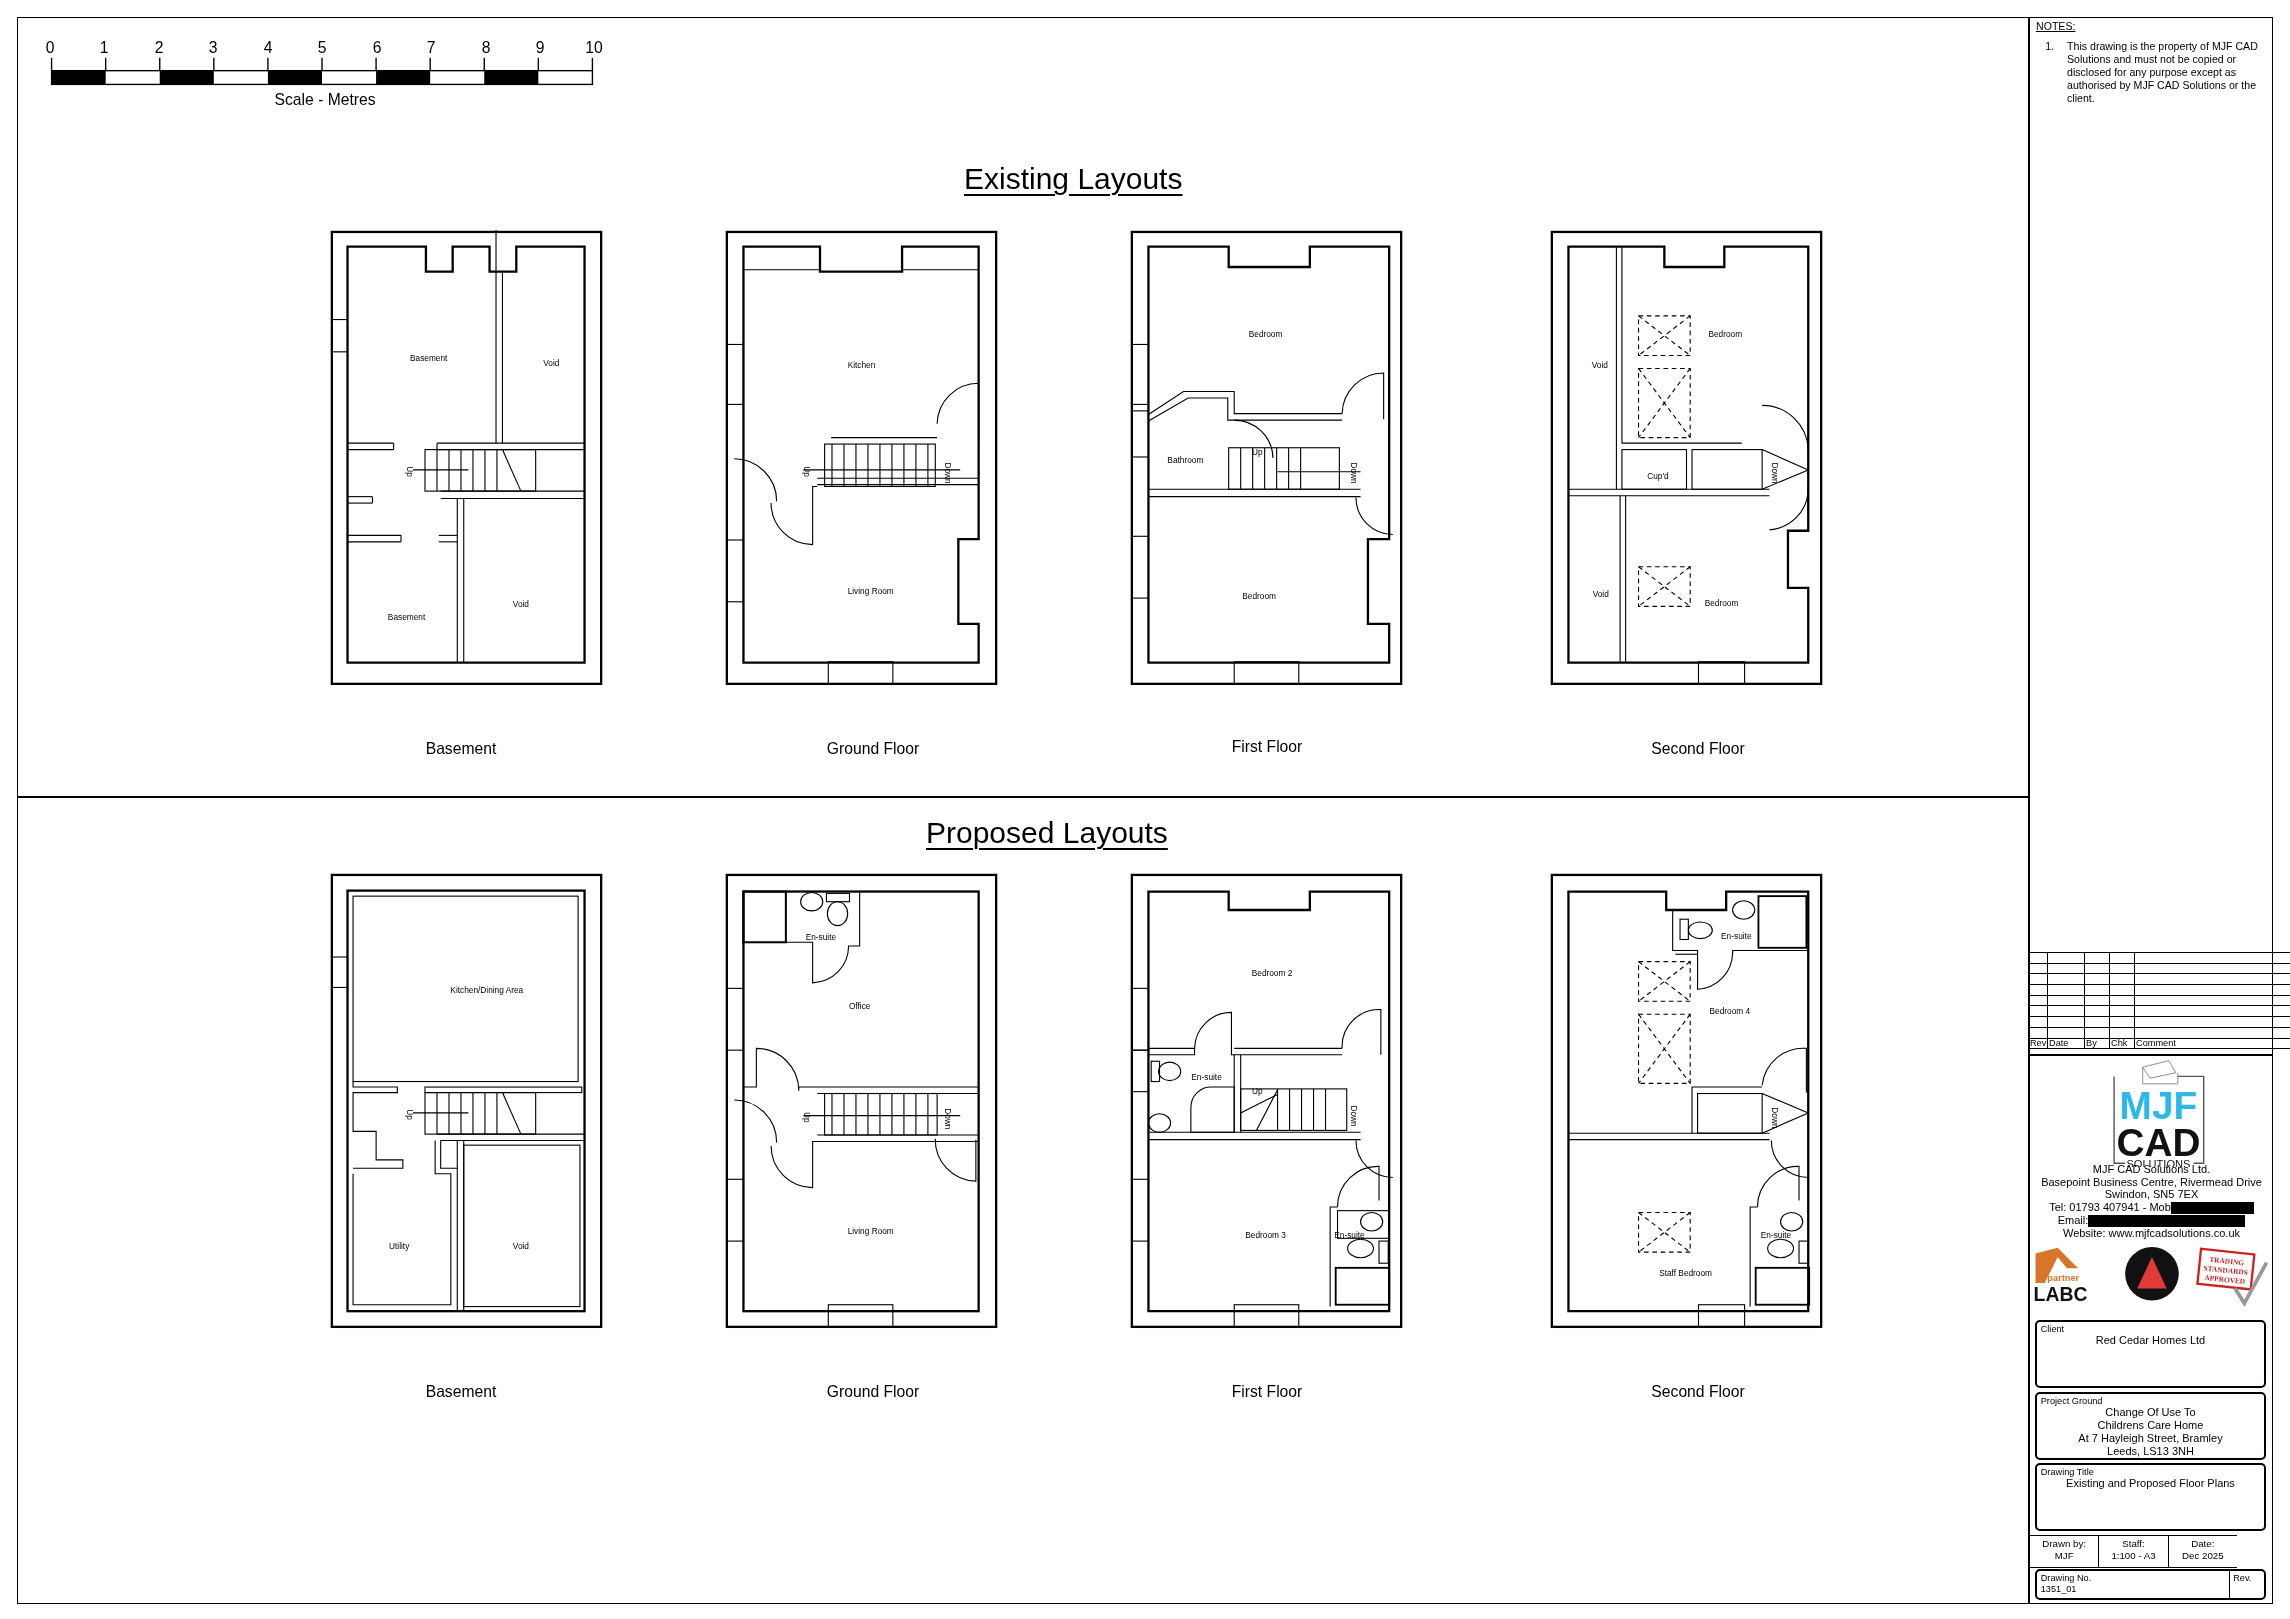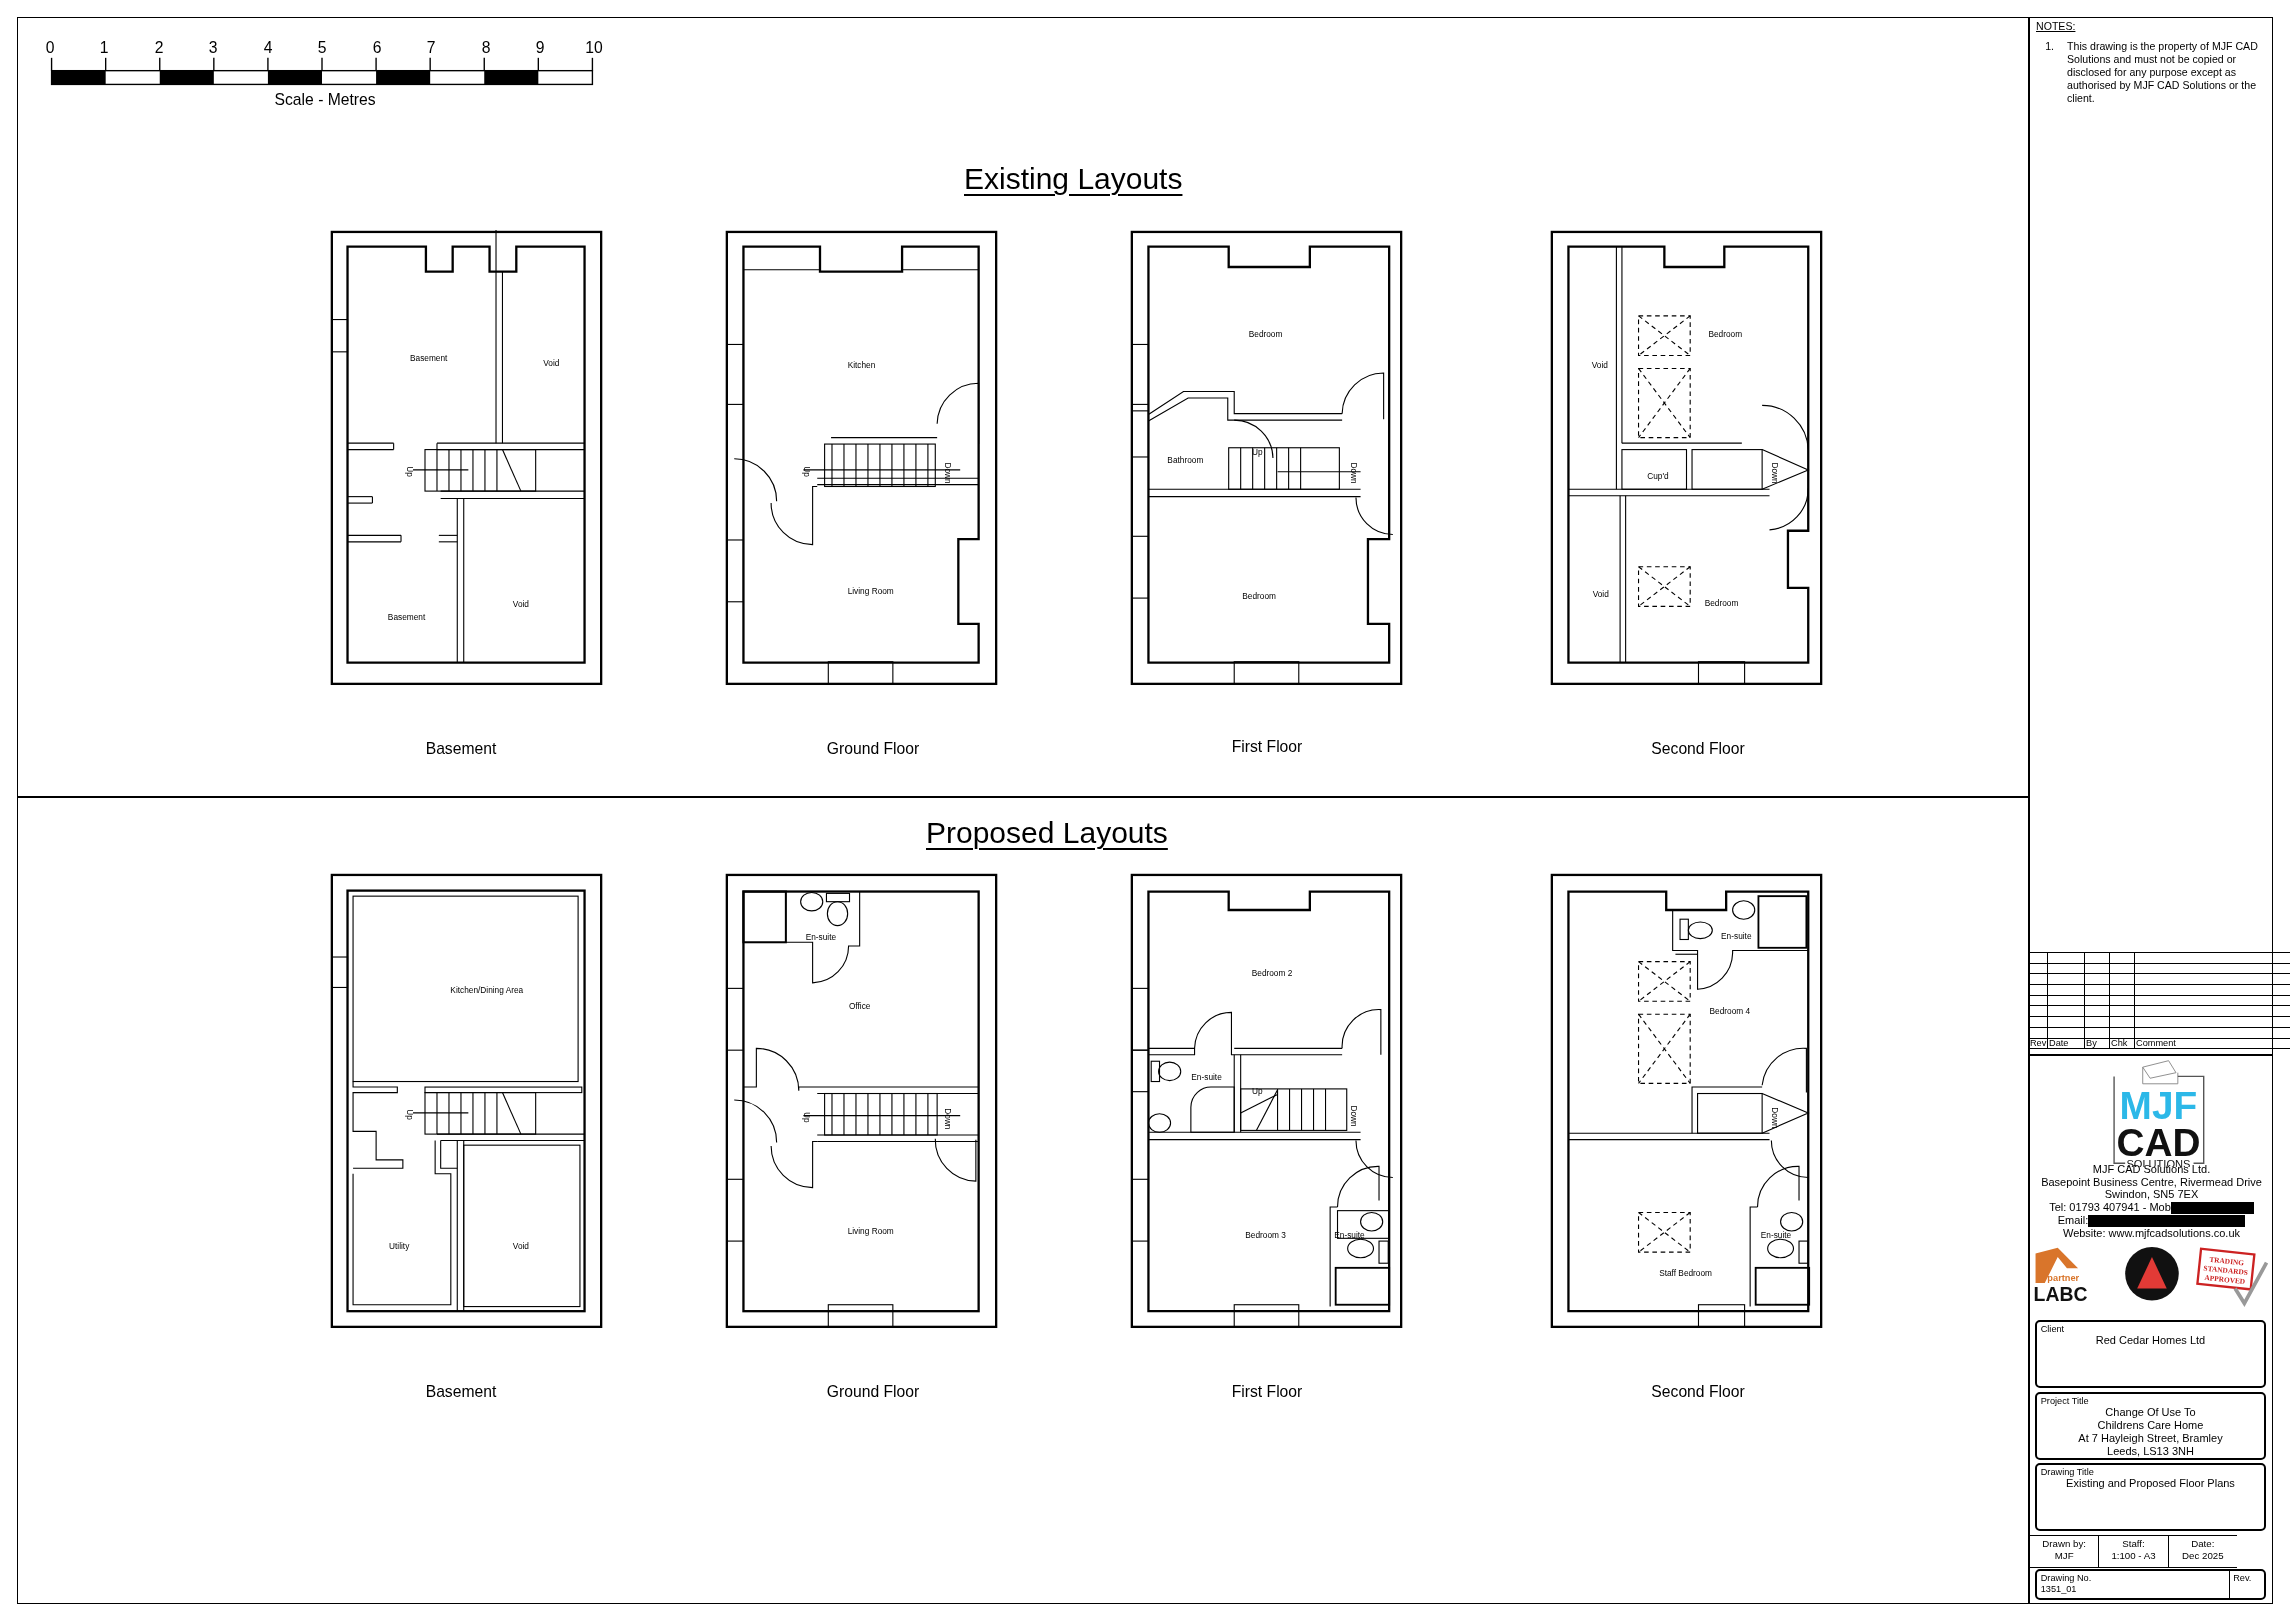--- a/index.html
+++ b/index.html
@@ -550,21 +550,21 @@
     <path d="M222 48 L232 64 L256 20" fill="none" stroke="#999" stroke-width="4"></path>
   </g>
 </svg>
 
 <div class="tb-box" style="top:1320px;height:68px">
   <div class="tb-cap">Client</div>
   <div class="tb-val">Red Cedar Homes Ltd</div>
 </div>
 
 <div class="tb-box" style="top:1392px;height:68px">
-  <div class="tb-cap">Project Title</div>
+  <div class="tb-cap">Project Ground</div>
   <div class="tb-val">Change Of Use To</div>
   <div class="tb-val">Childrens Care Home</div>
   <div class="tb-val">At 7 Hayleigh Street, Bramley</div>
   <div class="tb-val">Leeds, LS13 3NH</div>
 </div>
 
 <div class="tb-box" style="top:1463px;height:68px">
   <div class="tb-cap">Drawing Title</div>
   <div class="tb-val">Existing and Proposed Floor Plans</div>
 </div>

